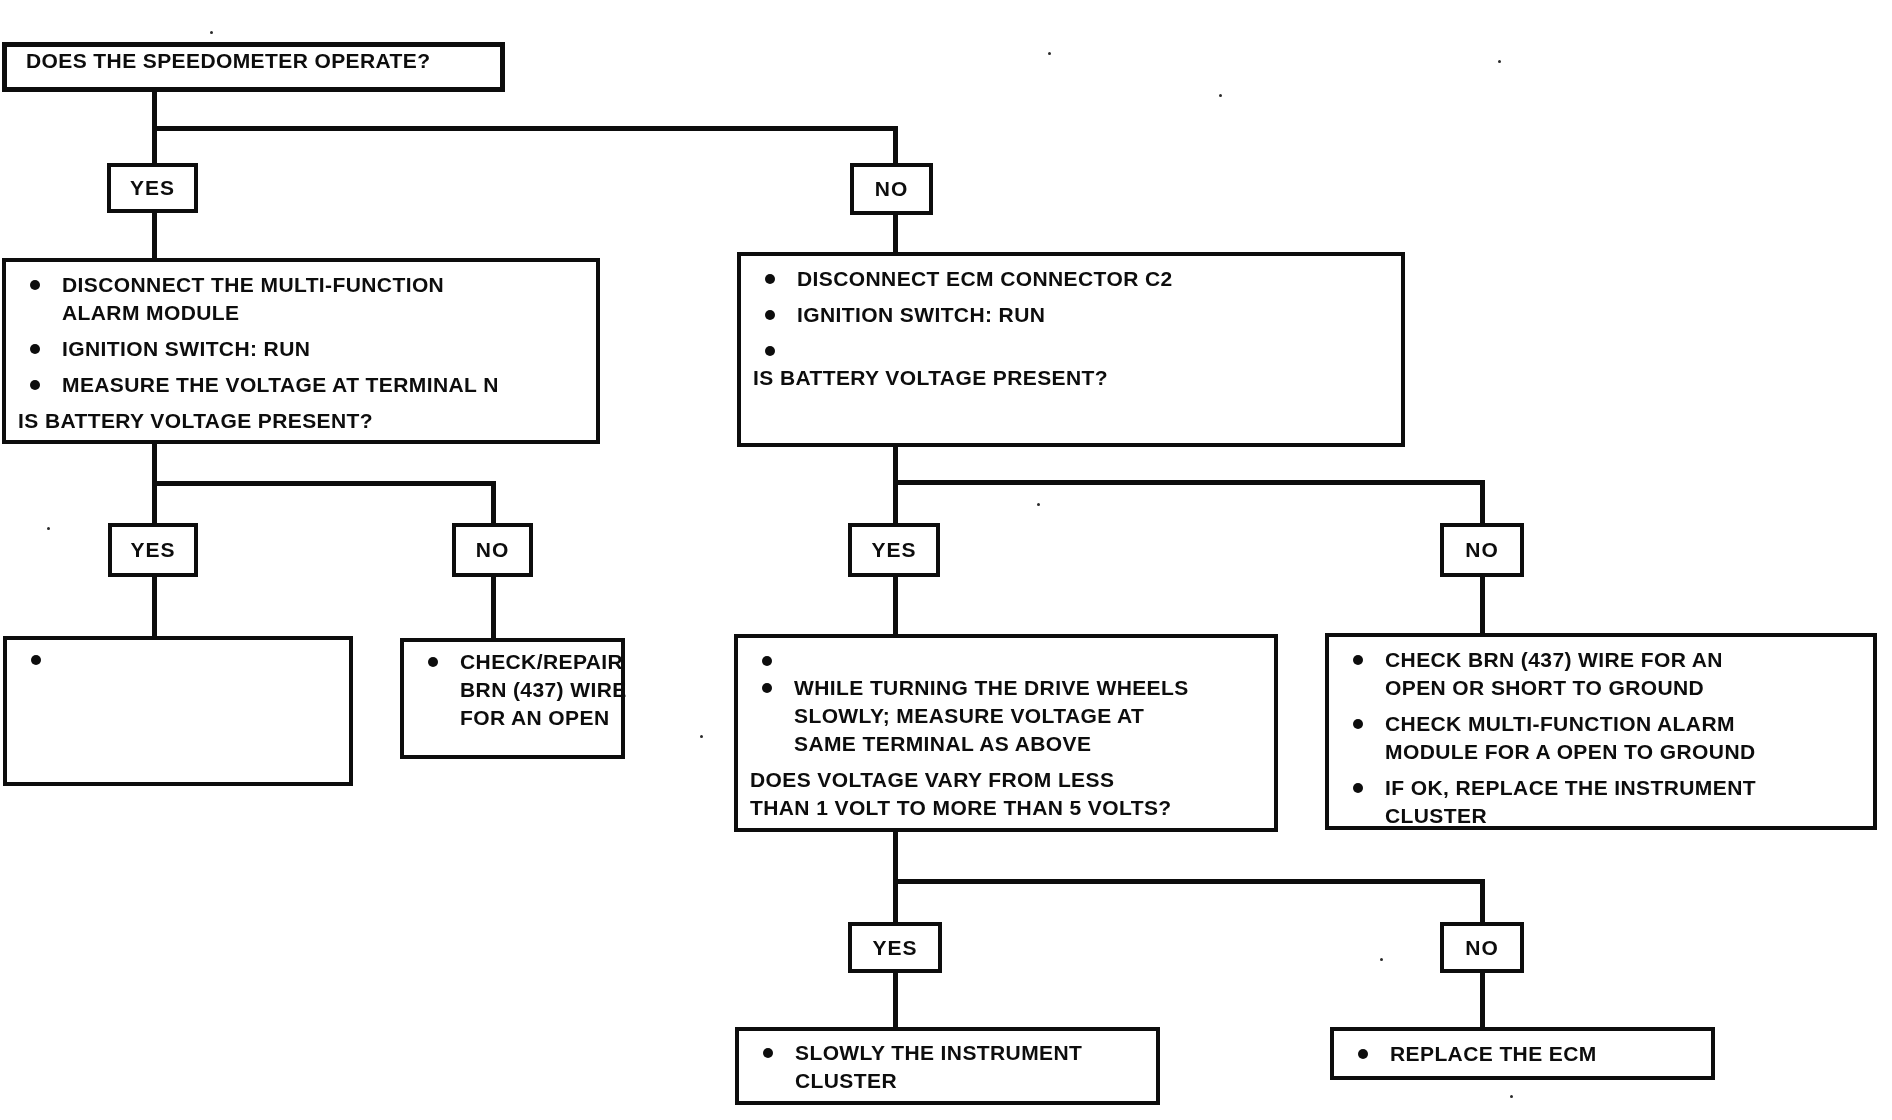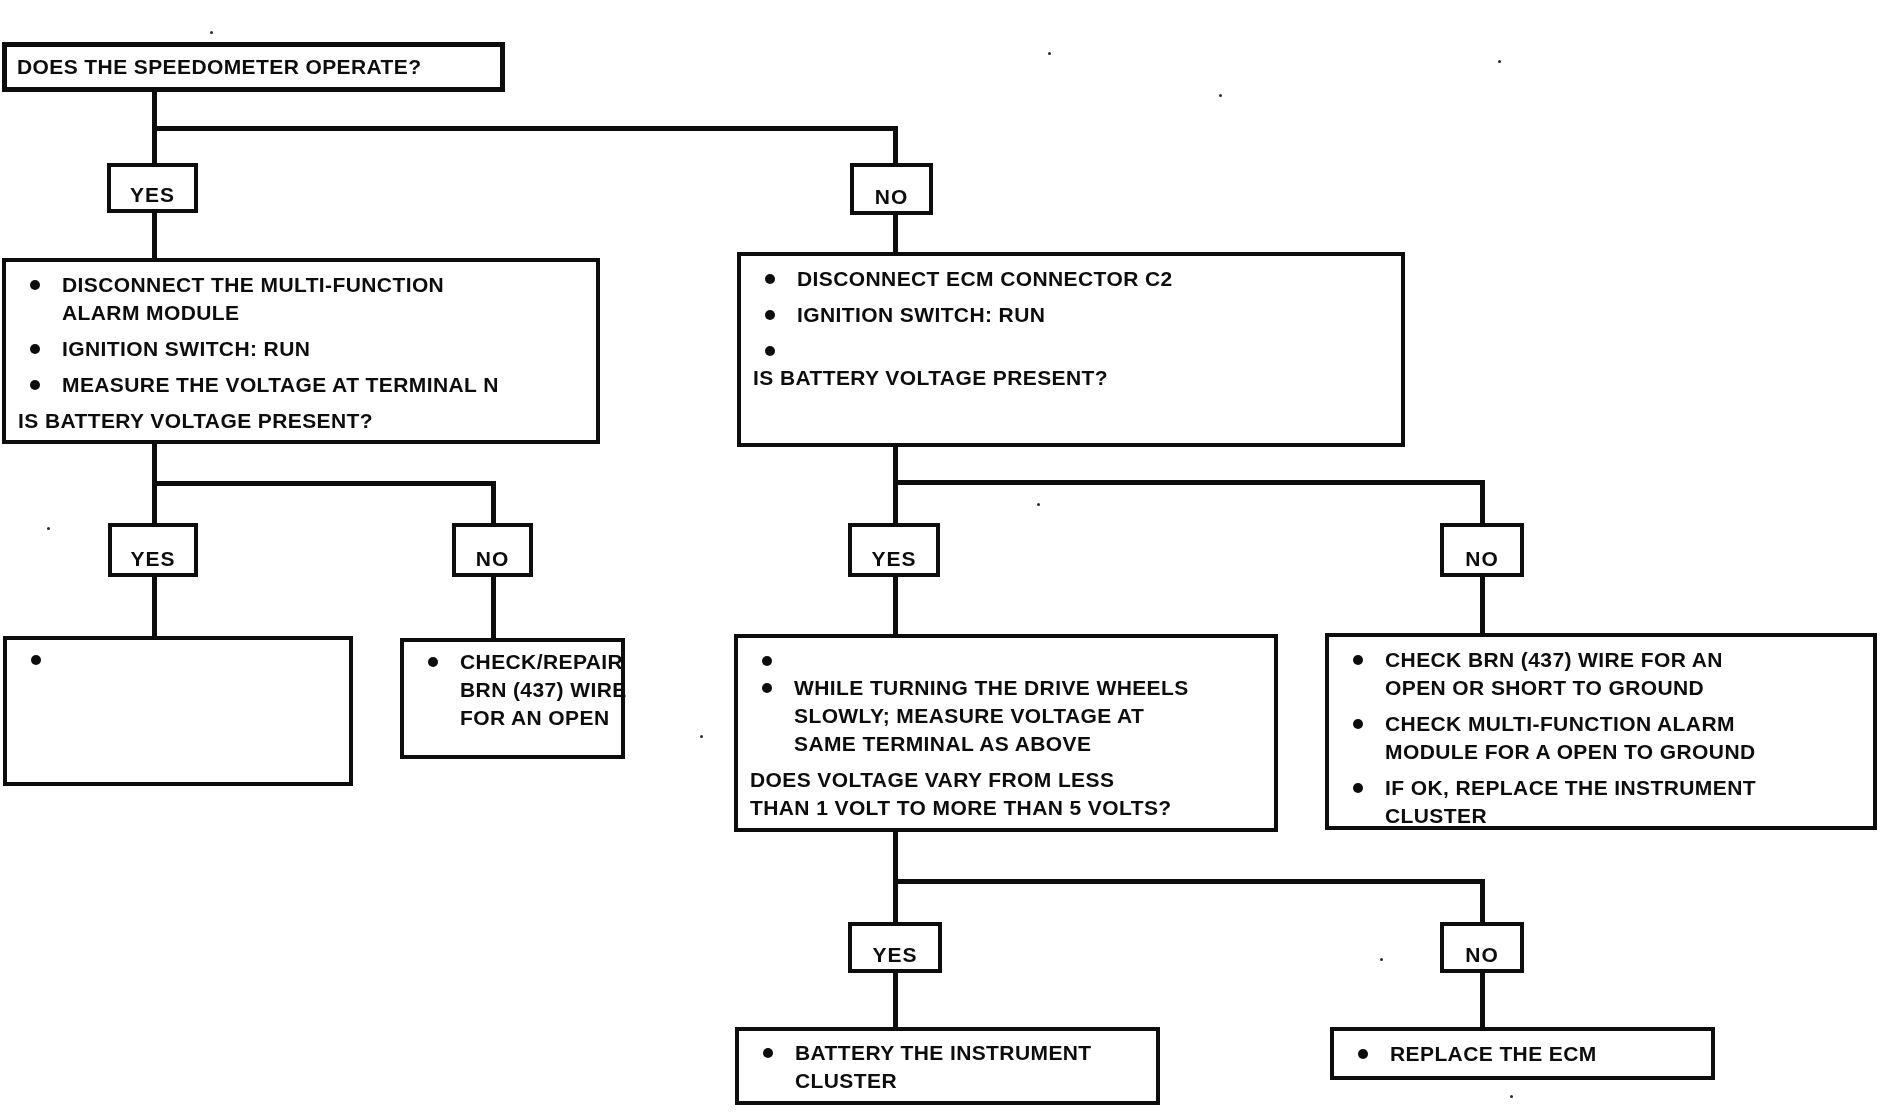--- a/index.html
+++ b/index.html
@@ -21,28 +21,28 @@
     box-sizing: border-box;
     border: 4px solid #0d0d0d;
     background: #ffffff;
     font-weight: bold;
     font-size: 21px;
     line-height: 28px;
     letter-spacing: 0.4px;
   }
   .label-box {
     display: flex;
-    align-items: flex-end;
+    align-items: center;
     justify-content: center;
     letter-spacing: 1px;
   }
   .question-box {
     display: flex;
-    align-items: center;
-    padding-left: 10px;
+    align-items: flex-start;
+    padding-left: 19px;
   }
   .action-box {
     padding: 9px 10px 16px 12px;
   }
   .bullet-row {
     display: flex;
     align-items: flex-start;
     margin: 0 0 8px 0;
   }
   .dot {
@@ -210,21 +210,21 @@
   <div class="box label-box" style="left:848px; top:922px; width:94px; height:51px;">
     <span>YES</span>
   </div>
   <div class="box label-box" style="left:1440px; top:922px; width:84px; height:51px;">
     <span>NO</span>
   </div>
 
   <div class="box action-box" style="left:735px; top:1027px; width:425px; height:78px; padding-top:8px;">
     <div class="bullet-row">
       <span class="dot"></span>
-      <span class="btext">BATTERY THE INSTRUMENT
+      <span class="btext">SLOWLY THE INSTRUMENT
 CLUSTER</span>
     </div>
   </div>
   <div class="box action-box" style="left:1330px; top:1027px; width:385px; height:53px; padding-top:9px;">
     <div class="bullet-row">
       <span class="dot"></span>
       <span class="btext">REPLACE THE ECM</span>
     </div>
   </div>
 

